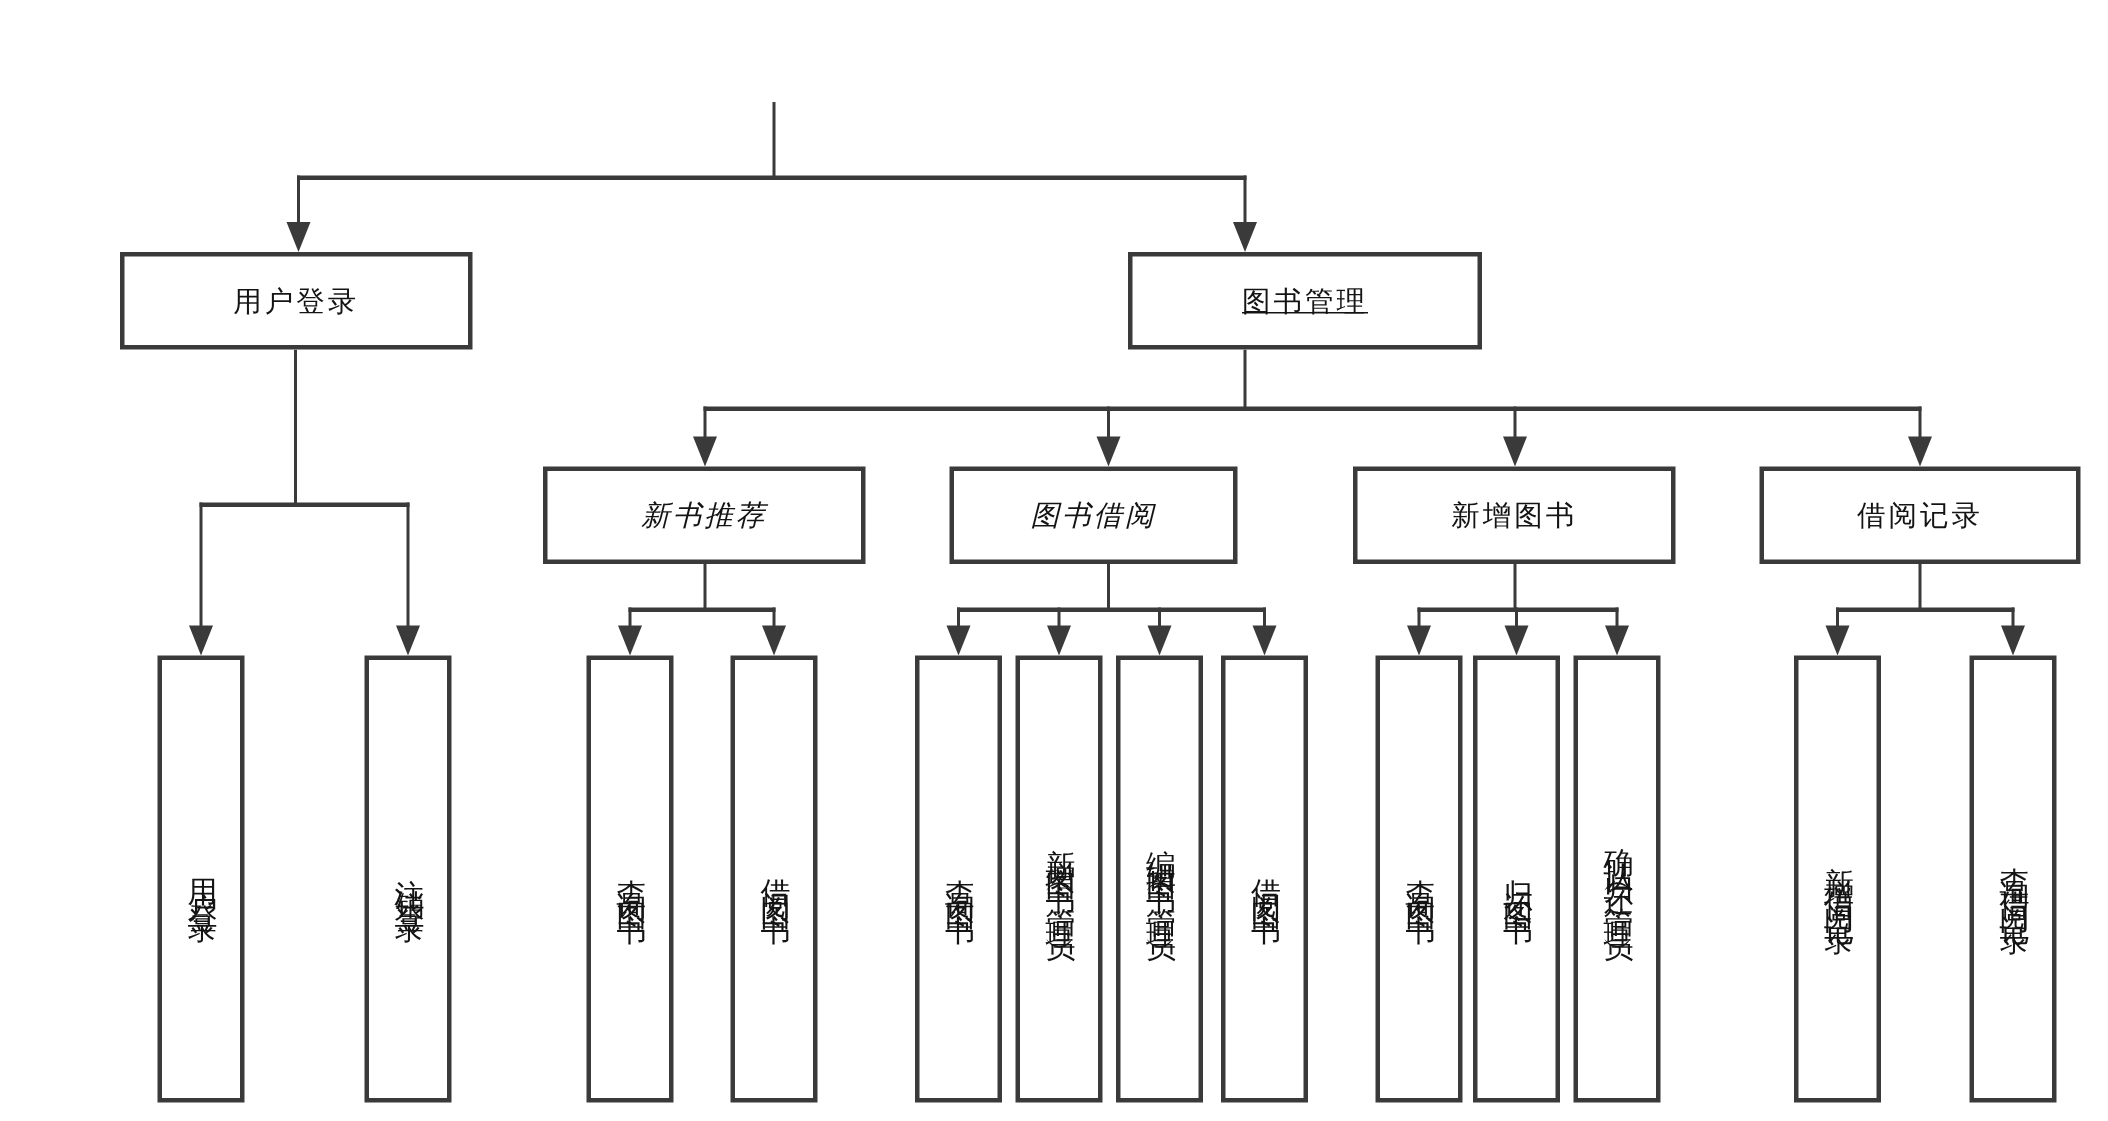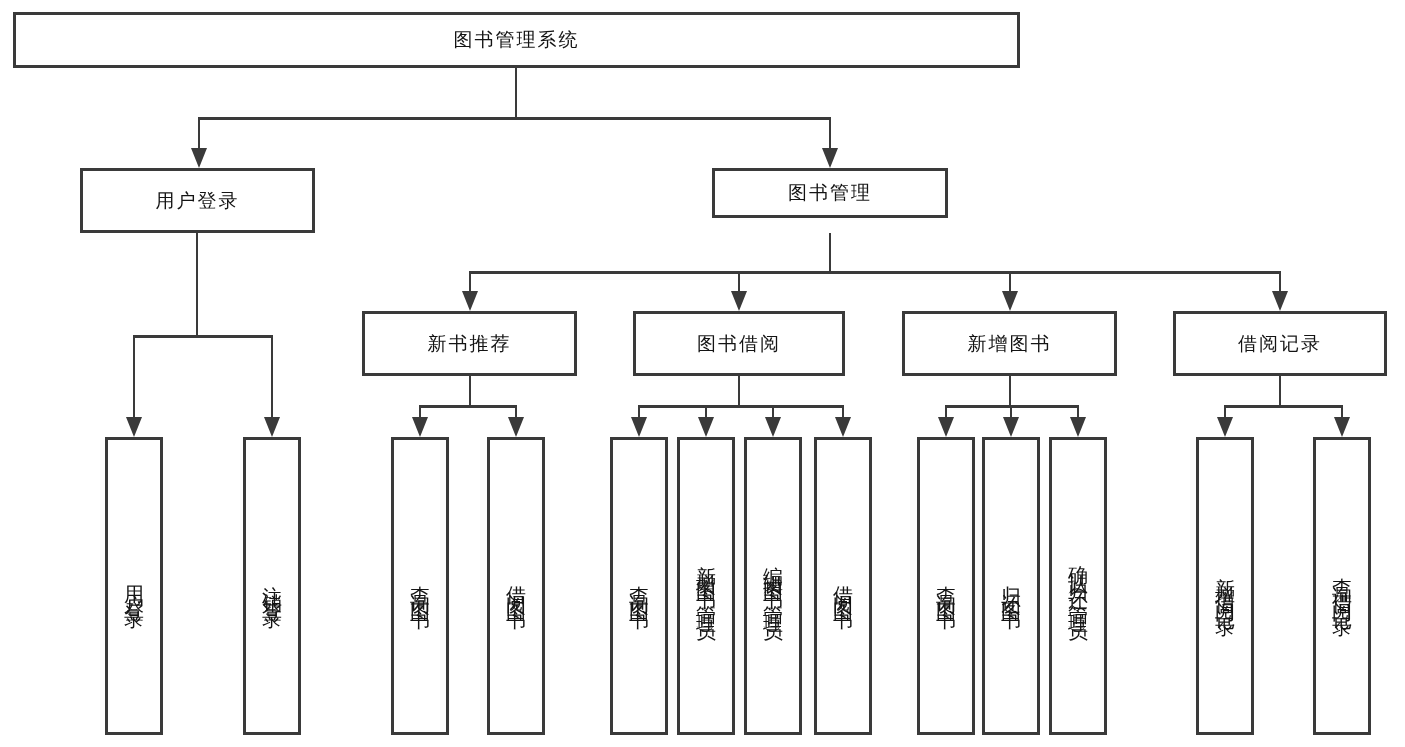--- a/index.html
+++ b/index.html
@@ -51,35 +51,32 @@
     z-index:3;
     opacity:0.9;
     white-space:nowrap;
   }
 </style>
 </head>
 <body>
 
 <div class="canvas">
 
-  <div class="box" style="left:13px;top:12px;width:1007px;height:56px;">
-    <span>图书管理系统</span>
-  </div>
 
   <div class="box" style="left:80px;top:168px;width:235px;height:65px;">
     <span>用户登录</span>
   </div>
-  <div class="box" style="left:712px;top:168px;width:236px;height:50px;">
+  <div class="box" style="left:752px;top:168px;width:236px;height:65px;text-decoration:underline;">
     <span>图书管理</span>
   </div>
 
-  <div class="box" style="left:362px;top:311px;width:215px;height:65px;">
+  <div class="box" style="left:362px;top:311px;width:215px;height:65px;font-style:italic;">
     <span>新书推荐</span>
   </div>
-  <div class="box" style="left:633px;top:311px;width:212px;height:65px;">
+  <div class="box" style="left:633px;top:311px;width:192px;height:65px;font-style:italic;">
     <span>图书借阅</span>
   </div>
   <div class="box" style="left:902px;top:311px;width:215px;height:65px;">
     <span>新增图书</span>
   </div>
   <div class="box" style="left:1173px;top:311px;width:214px;height:65px;">
     <span>借阅记录</span>
   </div>
 
   <div class="box vbox" style="left:105px;top:437px;width:58px;height:298px;">

